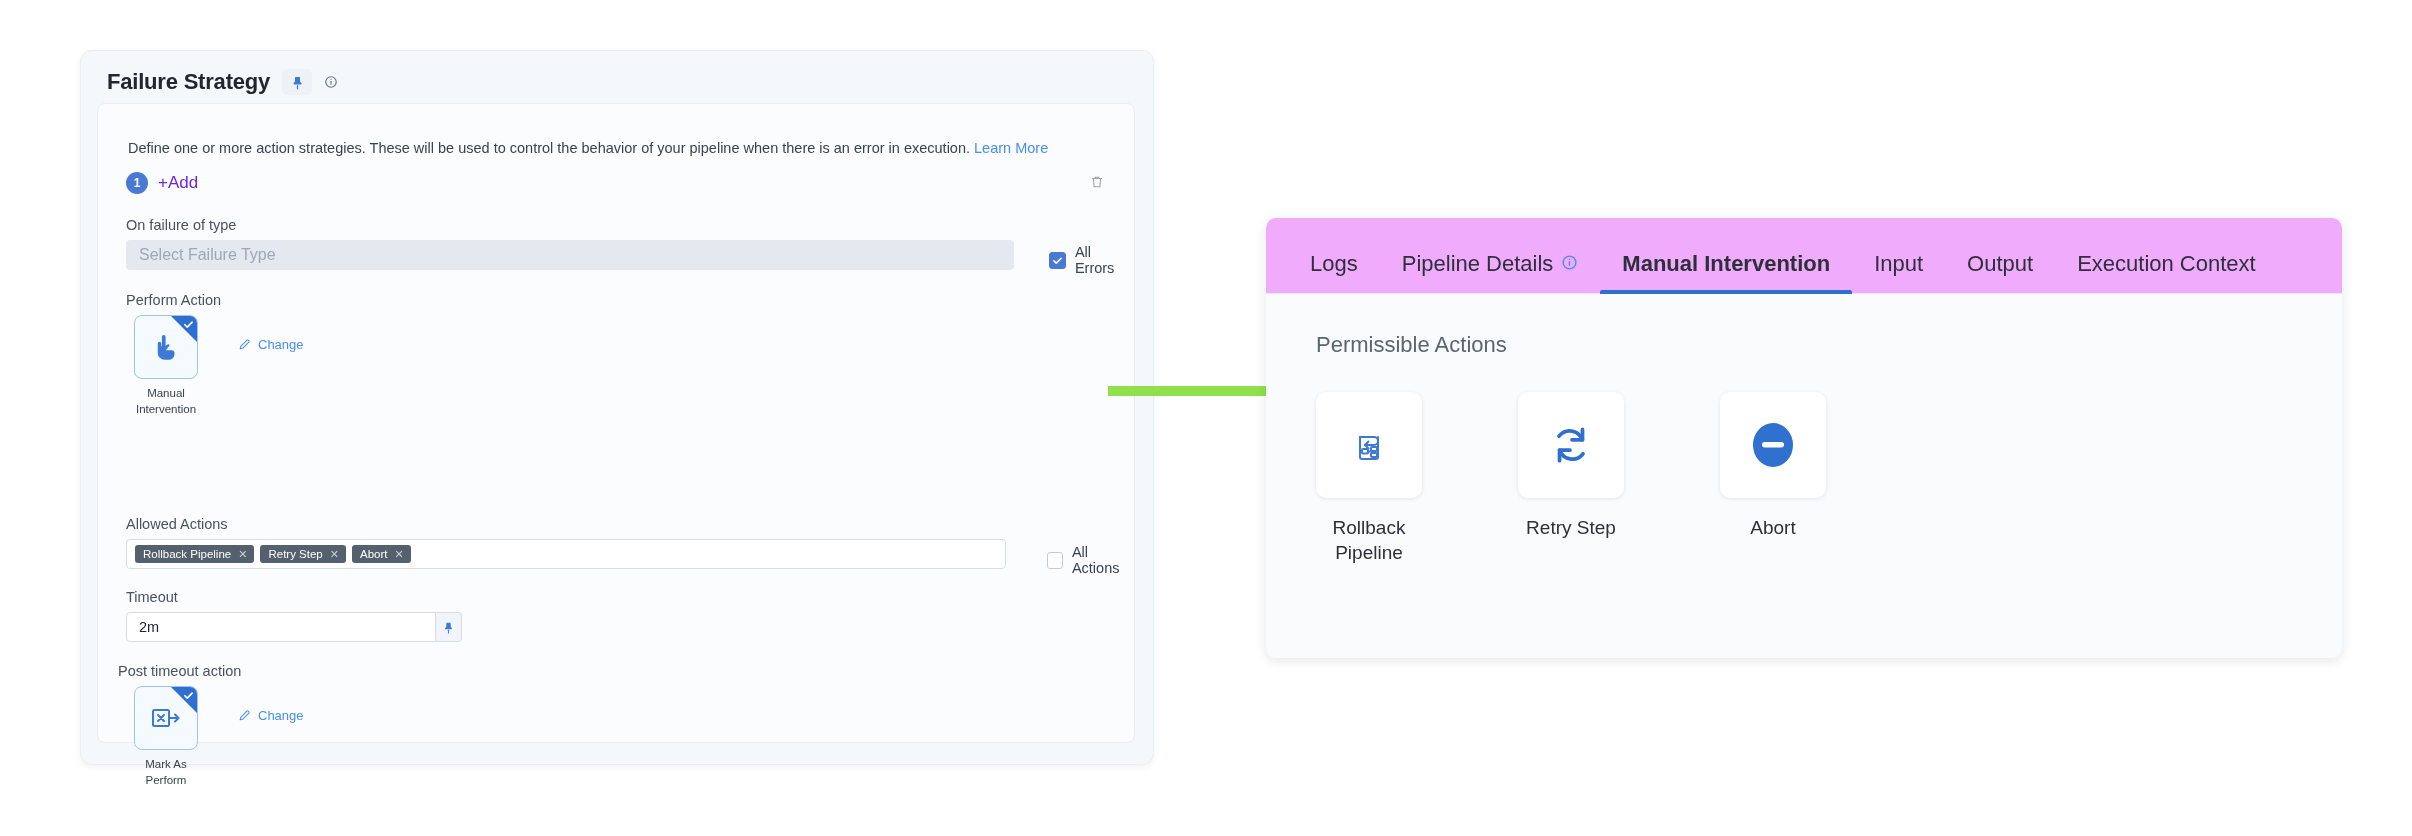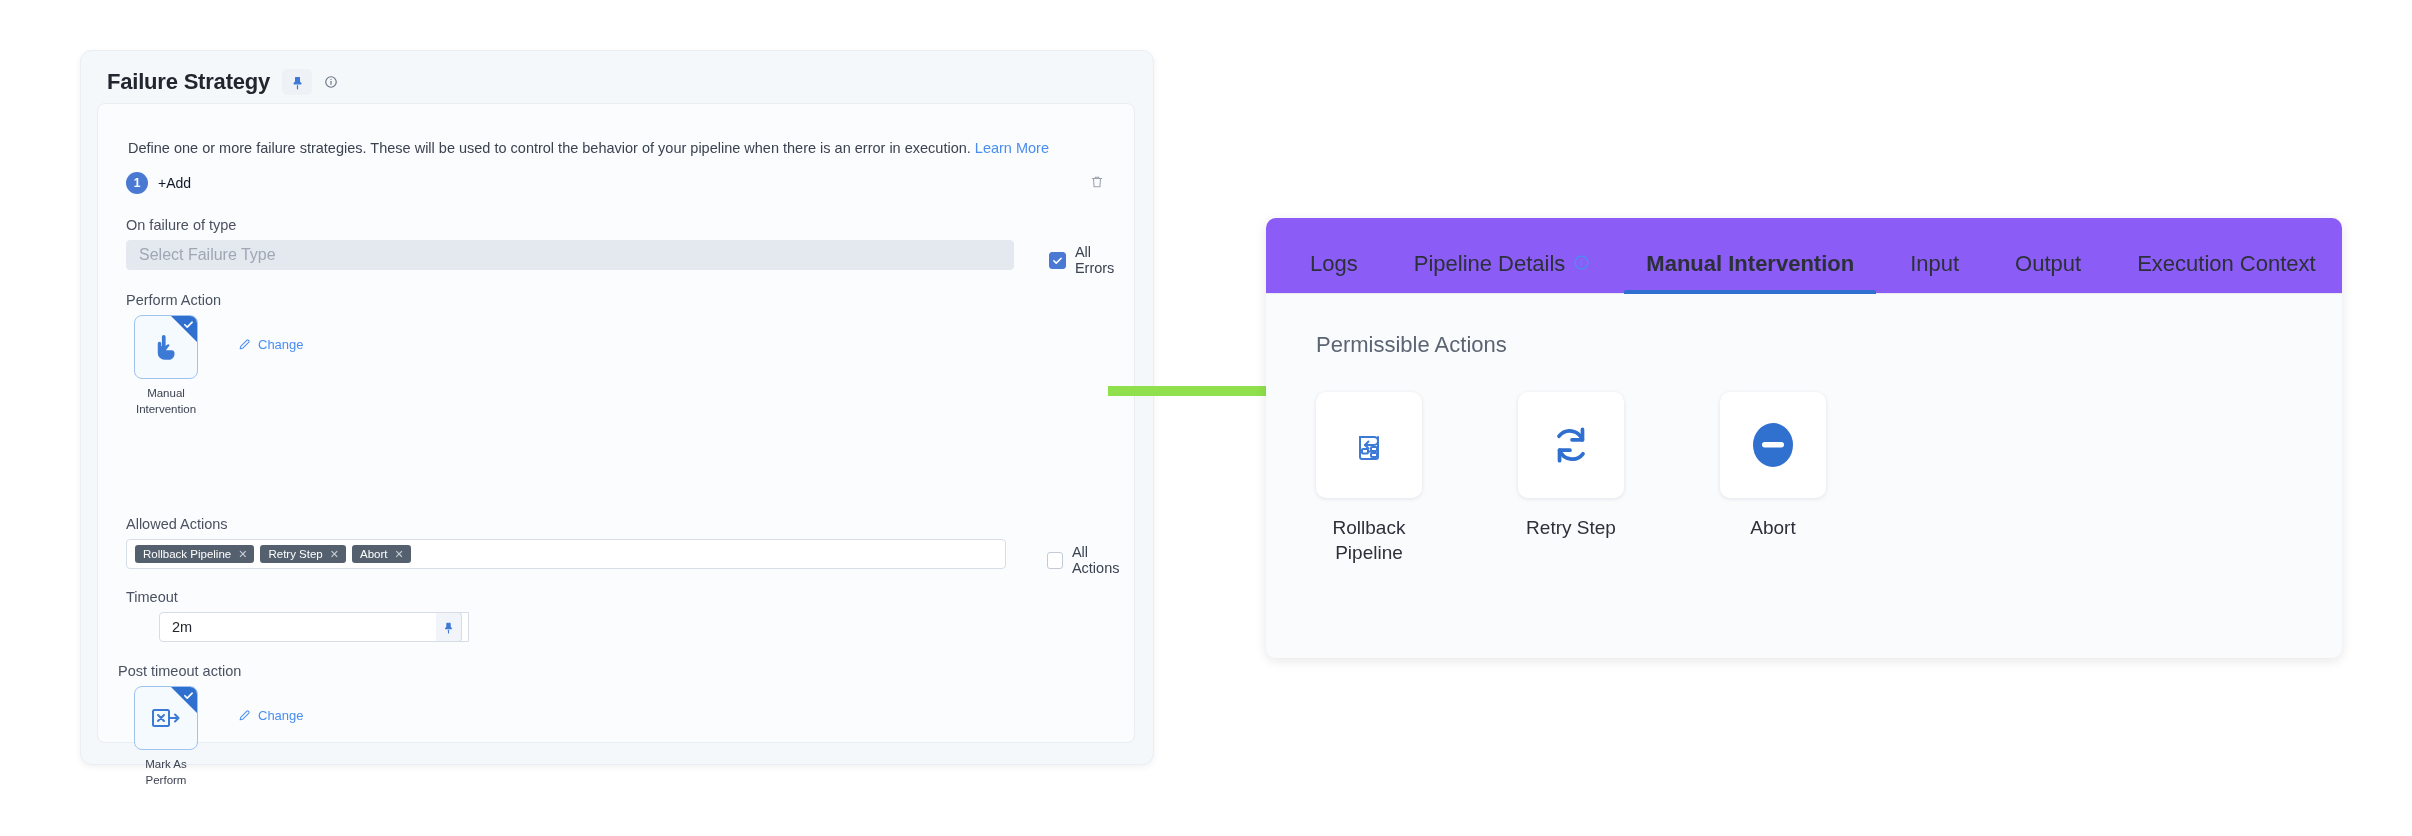--- a/index.html
+++ b/index.html
@@ -56,21 +56,21 @@
   .add-row {
     position: absolute; left: 28px; top: 68px;
     display: flex; align-items: center; gap: 10px;
   }
   .num-badge {
     width: 22px; height: 22px; border-radius: 50%;
     background: #4a79d4; color:#fff;
     font-size: 12px; font-weight: bold;
     display:flex; align-items:center; justify-content:center;
   }
-  .add-link { font-size: 14px; color: #0f172a; }
+  .add-link { font-size: 17px; color: #6d28d9; }
   .trash-btn {
     position: absolute; right: 30px; top: 70px;
   }
 
   .field-label {
     font-size: 14.5px; color: #4a5160;
   }
   .row-label { position:absolute; }
 
   .select-box {
@@ -152,21 +152,21 @@
   .chip .x { color: #c8ced6; font-size: 11px; line-height: 1; }
 
   .text-input {
     position: absolute;
     height: 30px;
     background: #ffffff;
     border: 1px solid #d7dde6;
     border-radius: 4px 0 0 4px;
     display: flex; align-items: center;
     padding-left: 12px;
-    font-size: 14.5px; color: #22262e; margin-left: 33px;
+    font-size: 14.5px; color: #22262e;
   }
   .input-pin {
     position: absolute;
     width: 26px; height: 30px;
     background: #f1f4f8;
     border: 1px solid #d7dde6;
     border-left: none;
     border-radius: 0 4px 4px 0;
     display:flex;align-items:center;justify-content:center;
   }
@@ -178,25 +178,25 @@
   .right-panel {
     position: absolute;
     left: 1266px; top: 218px;
     width: 1076px; height: 440px;
     background: #fafbfd;
     border-radius: 10px;
     box-shadow: 0 3px 12px rgba(16,24,40,0.10);
     overflow: hidden;
   }
   .tabs {
-    display: flex; align-items: flex-end; gap: 12px;
+    display: flex; align-items: flex-end; gap: 0;
     height: 76px;
     padding: 0 44px;
     border-bottom: 1px solid #e6eaef;
-    background: #8b5cf6;
+    background: #f0abfc;
   }
   .tab {
     position: relative;
     display: flex; align-items: center; gap: 8px;
     font-size: 22px; color: #2b3039;
     padding: 0 22px 16px 22px;
     white-space: nowrap;
   }
   .tab:first-child { padding-left: 0; }
   .tab.active { font-weight: bold; }
@@ -249,21 +249,21 @@
           <circle cx="12" cy="12" r="9"></circle>
             <path d="M12 11v5" stroke-linecap="round"></path>
             <circle cx="12" cy="7.6" r="1" fill="#6b7482" stroke="none"></circle>
         </svg>
       </span>
     </div>
 
     <div class="inner-card">
 
       <div class="desc">
-        <span>Define one or more failure strategies. These will be used to control the behavior of your pipeline when there is an error in execution.</span>
+        <span>Define one or more action strategies. These will be used to control the behavior of your pipeline when there is an error in execution.</span>
         <a href="#">Learn More</a>
       </div>
 
       <div class="add-row">
         <span class="num-badge">1</span>
         <span class="add-link">+Add</span>
       </div>
 
       <span class="trash-btn">
         <svg width="14" height="16" viewBox="0 0 24 24" fill="none" stroke="#9aa2ae" stroke-width="1.8" stroke-linecap="round">

